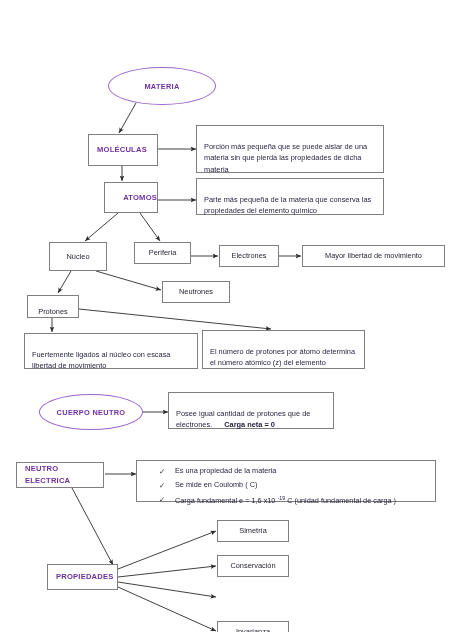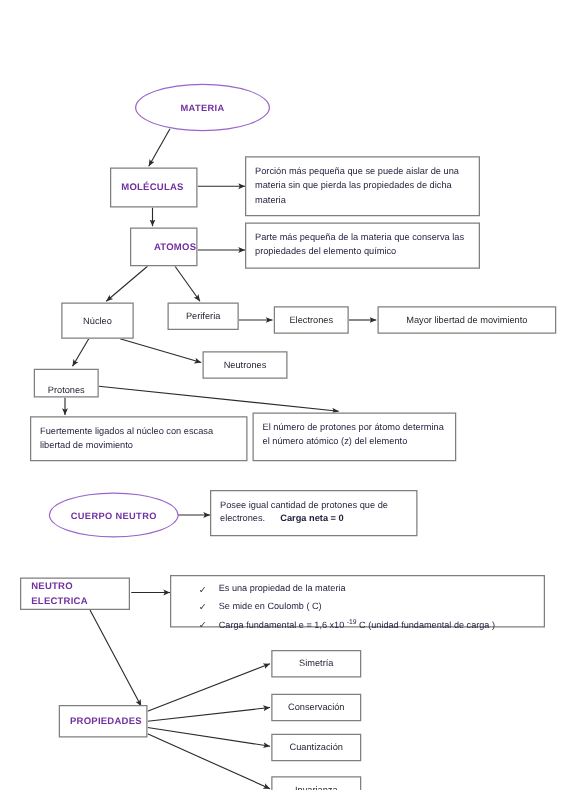--- a/index.html
+++ b/index.html
@@ -34,21 +34,21 @@
     color: #1f1f3d;
     font-size: 7.4px;
     line-height: 1.55;
   }
   .node.center {
     justify-content: center;
     text-align: center;
   }
   .node.para {
     align-items: flex-start;
-    padding: 5px 7px;
+    padding: 15px 7px;
     display: block;
   }
   .node.key {
     color: #7030A0;
     font-weight: bold;
     letter-spacing: 0.2px;
     padding-left: 8px;
     font-size: 7.6px;
   }
   .node.plainlabel {
@@ -214,21 +214,18 @@
   </div>
 
   <div class="node center plainlabel" style="left:217px; top:483px; width:72px; height:22px;">
     <span>Simetría</span>
   </div>
 
   <div class="node center plainlabel" style="left:217px; top:518px; width:72px; height:22px;">
     <span>Conservación</span>
   </div>
 
-  <div class="node center plainlabel" style="left:217px; top:550px; width:72px; height:22px;">
-    <span>Cuantización</span>
-  </div>
 
   <div class="node center plainlabel" style="left:217px; top:584px; width:72px; height:22px;">
     <span>Invarianza</span>
   </div>
 
 </div>
 
 </body></html>

